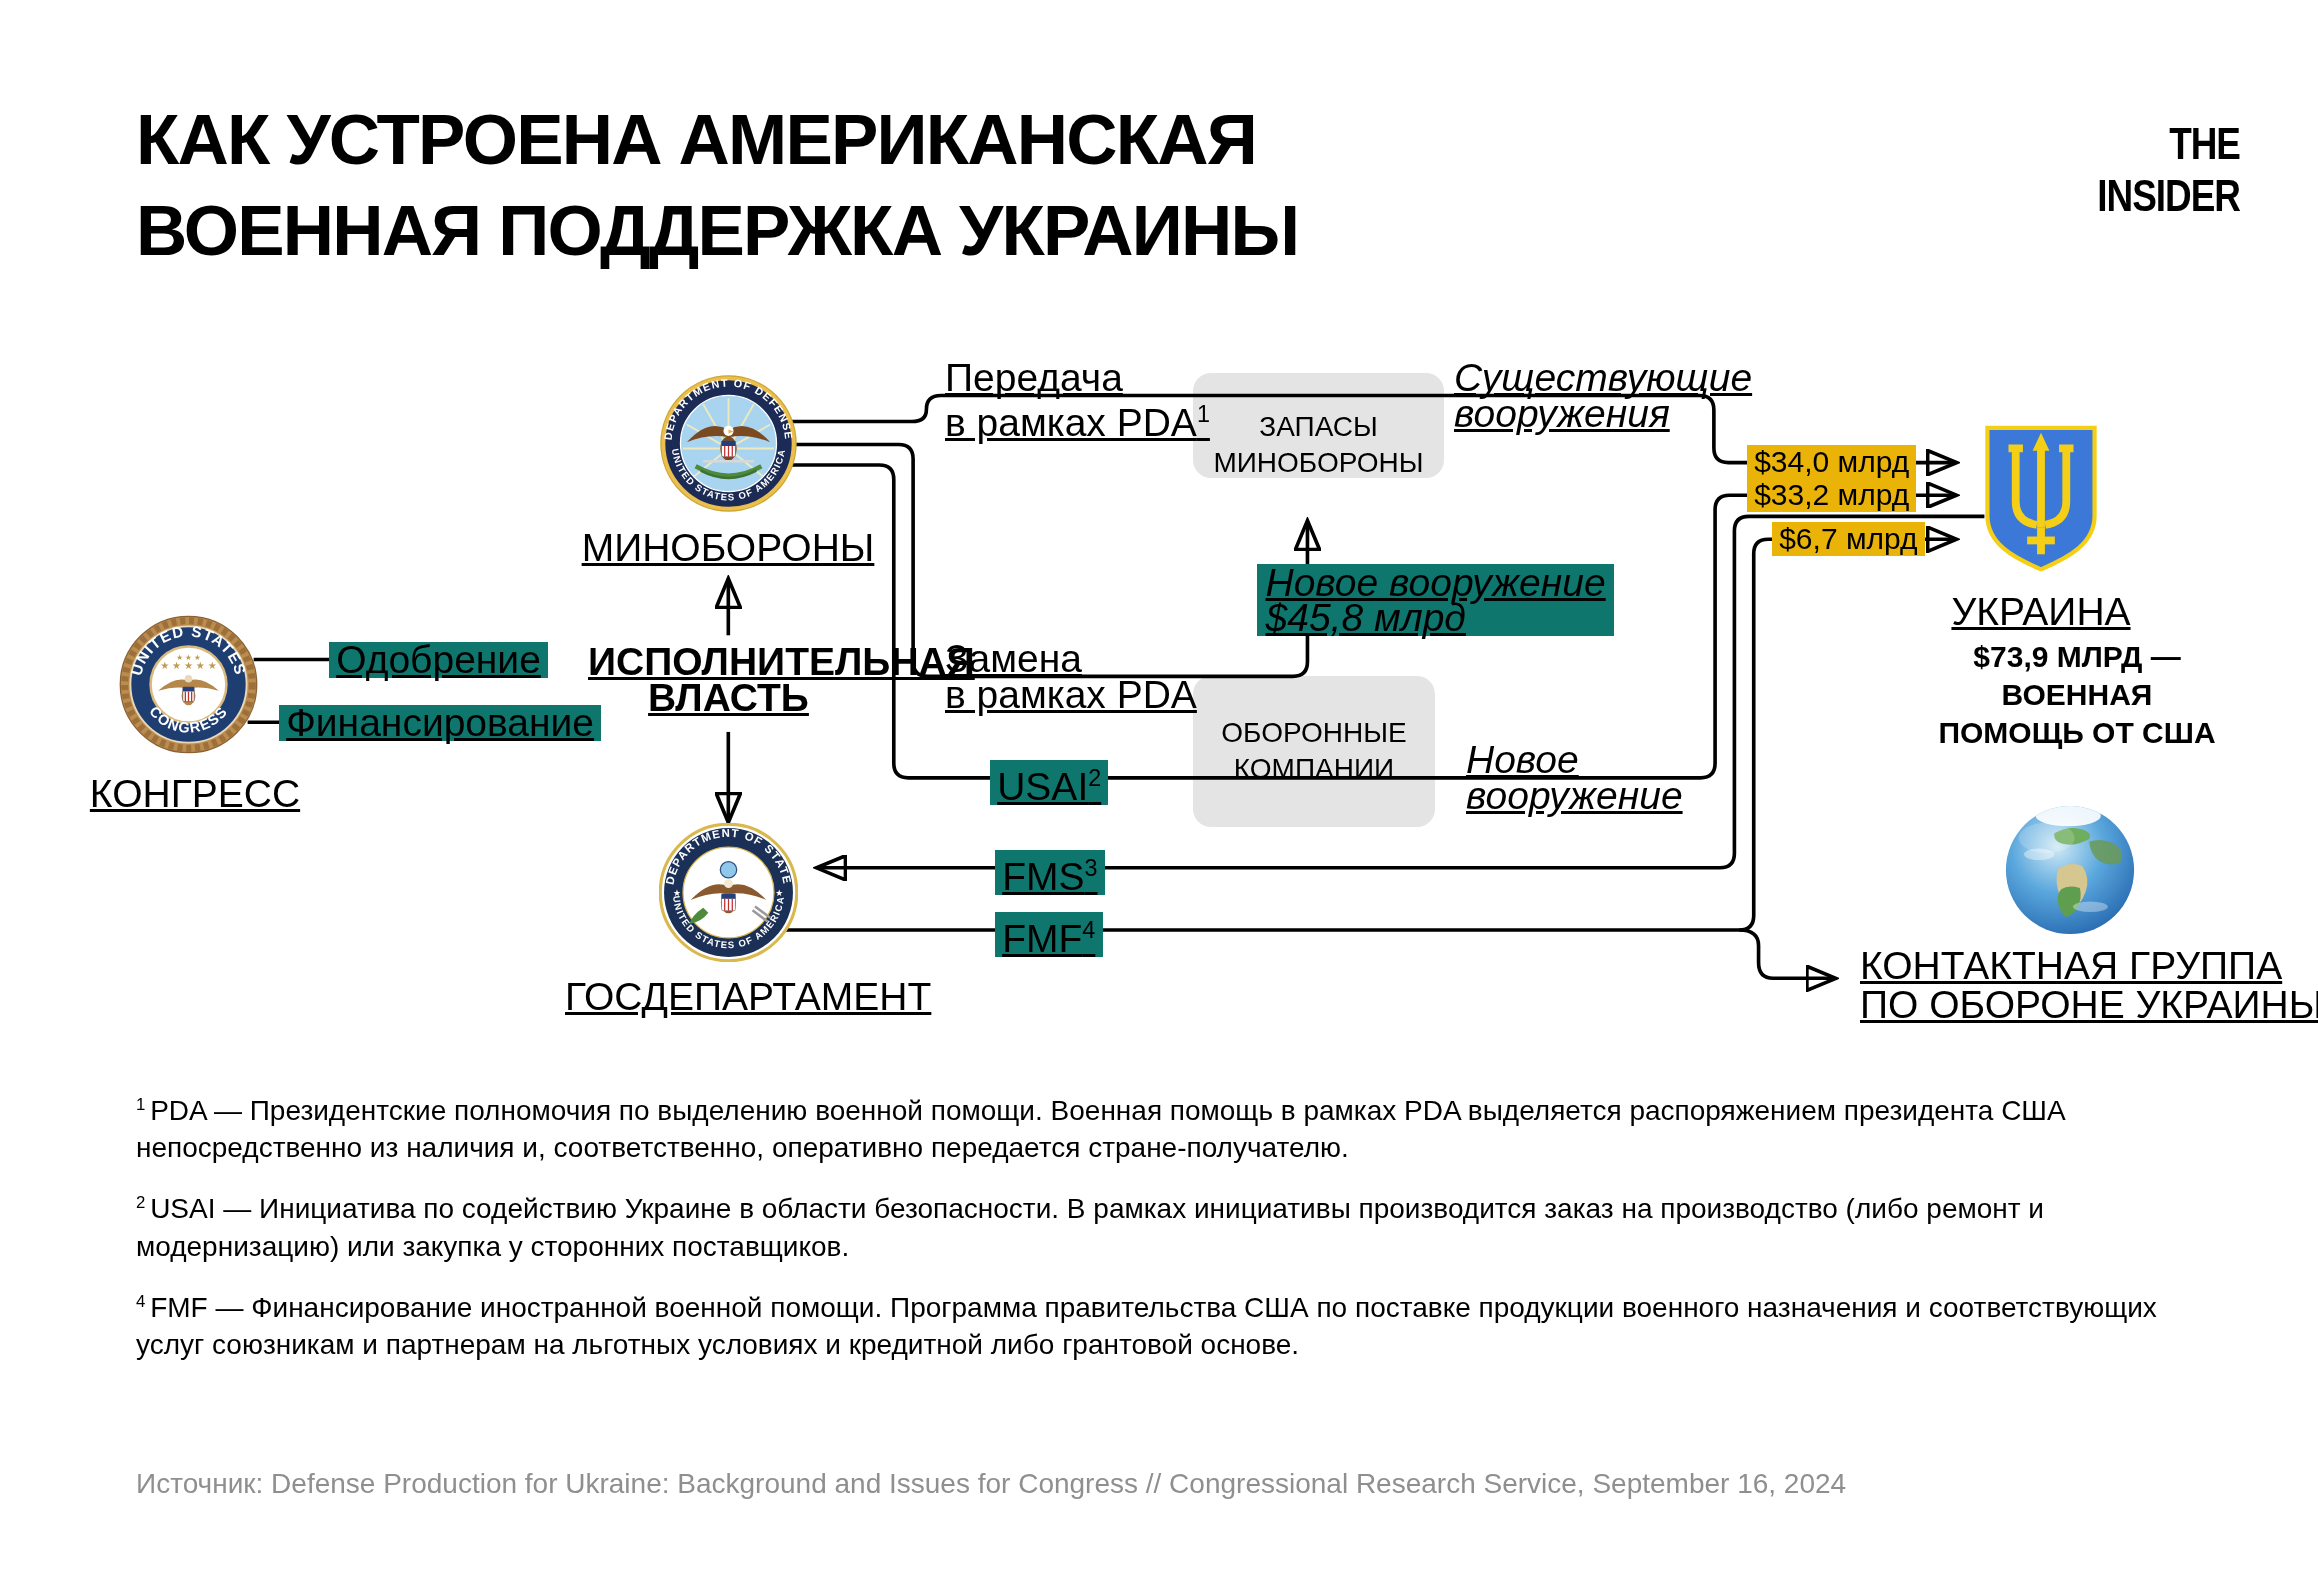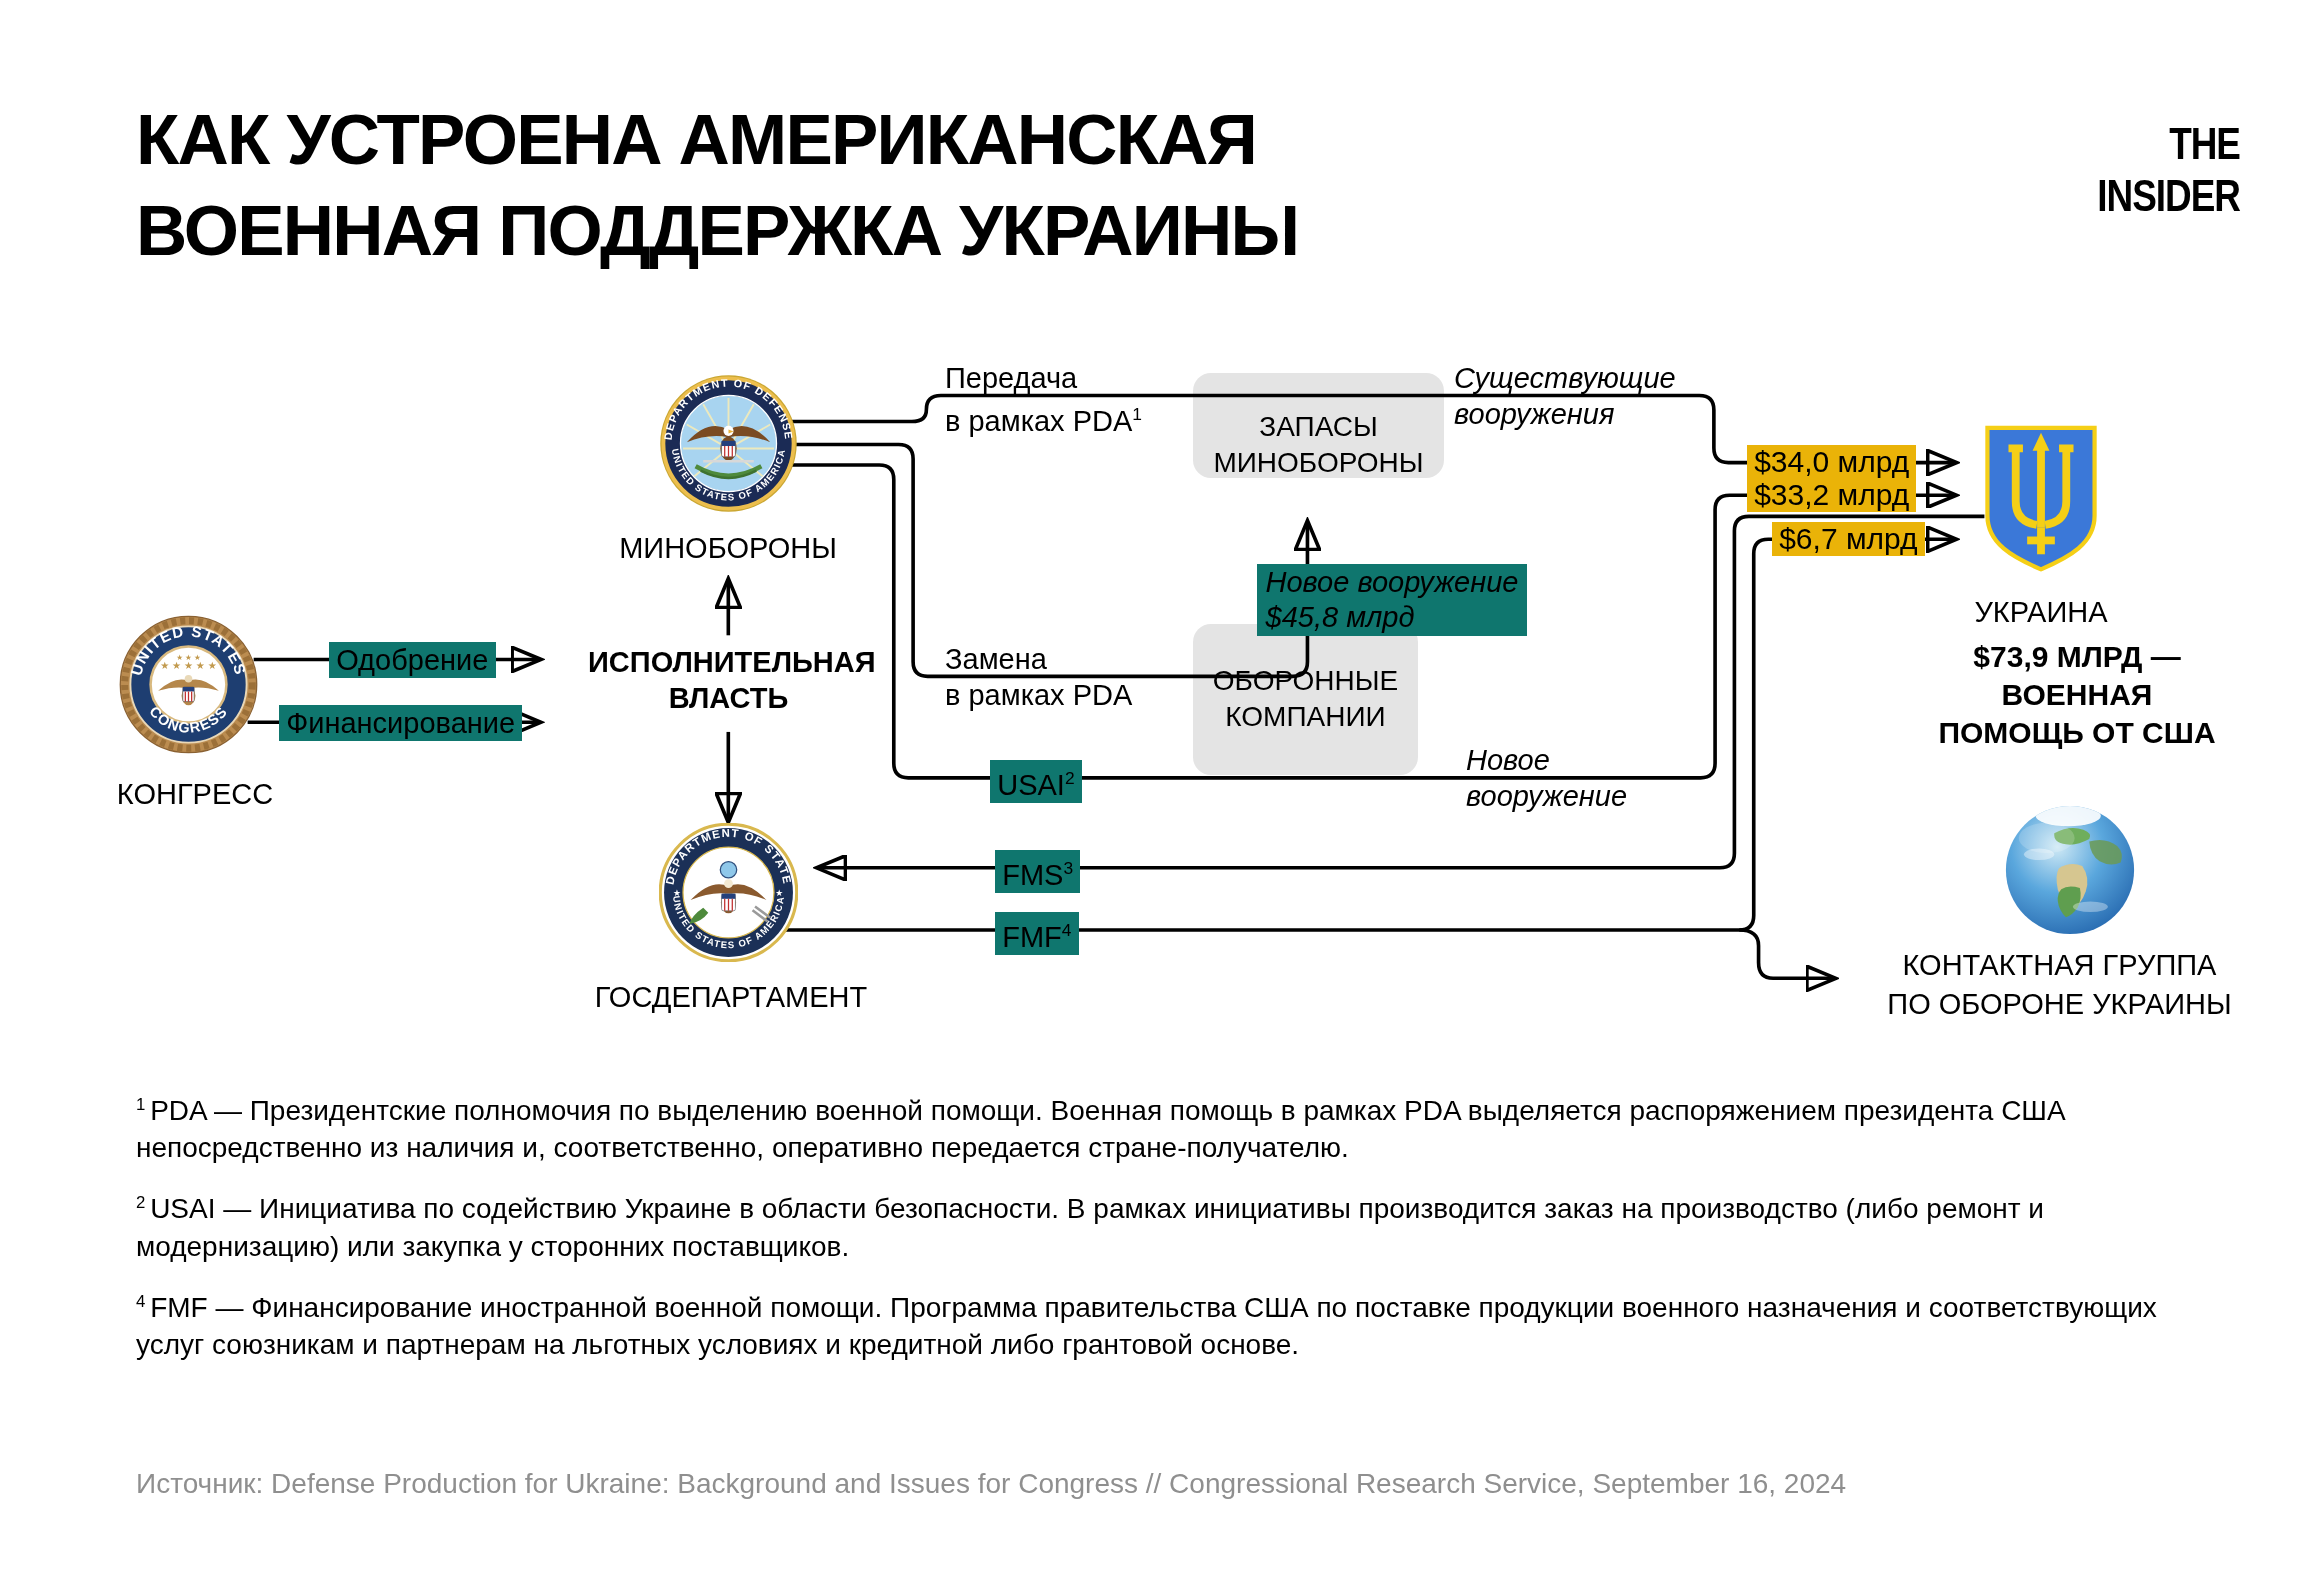--- a/index.html
+++ b/index.html
@@ -11,26 +11,26 @@
           font-family:"Liberation Sans","DejaVu Sans",sans-serif;color:var(--ink);}
   #canvas *{box-sizing:border-box;}
   .abs{position:absolute;}
   
   #title{left:136px;top:94px;font-size:71px;line-height:91px;font-weight:bold;letter-spacing:-1.8px;z-index:3;}
   #brand{left:1974px;top:118px;width:266px;text-align:right;font-size:45px;font-weight:bold;
          letter-spacing:-1.2px;transform:scaleX(.82);transform-origin:right top;z-index:3;}
   
   .panel{background:var(--panel);border-radius:18px;text-align:center;font-size:28px;line-height:36px;z-index:1;}
   #box-stocks{left:1193px;top:373px;width:251px;height:105px;padding-top:36px;}
-  #box-companies{left:1193px;top:624px;width:225px;height:151px;padding-top:39px;}
+  #box-companies{left:1193px;top:676px;width:242px;height:151px;padding-top:39px;}
   
   #wires{left:0;top:0;width:2319px;height:1581px;z-index:2;}
   #wires path{stroke:var(--ink);stroke-width:6;fill:none;}
   
-  .lbl{font-size:29px;line-height:36px;z-index:3;white-space:nowrap;}
+  .lbl{font-size:39px;line-height:36px;z-index:3;white-space:nowrap;text-decoration:underline;}
   .halo{background:#0f766e;padding:0 7.2px;}
   .it{font-style:italic;}
   .ctr{text-align:center;}
   sup{font-size:.6em;}
   #lbl-congress{left:74px;top:776px;width:242px;}
   #lbl-approval{left:329px;top:642px;}
   #lbl-funding{left:279px;top:705px;}
   #lbl-exec{left:588px;top:644px;width:281px;font-weight:bold;line-height:36px;}
   #lbl-dod{left:577px;top:530px;width:302px;}
   #lbl-state{left:565px;top:979px;width:332px;}

